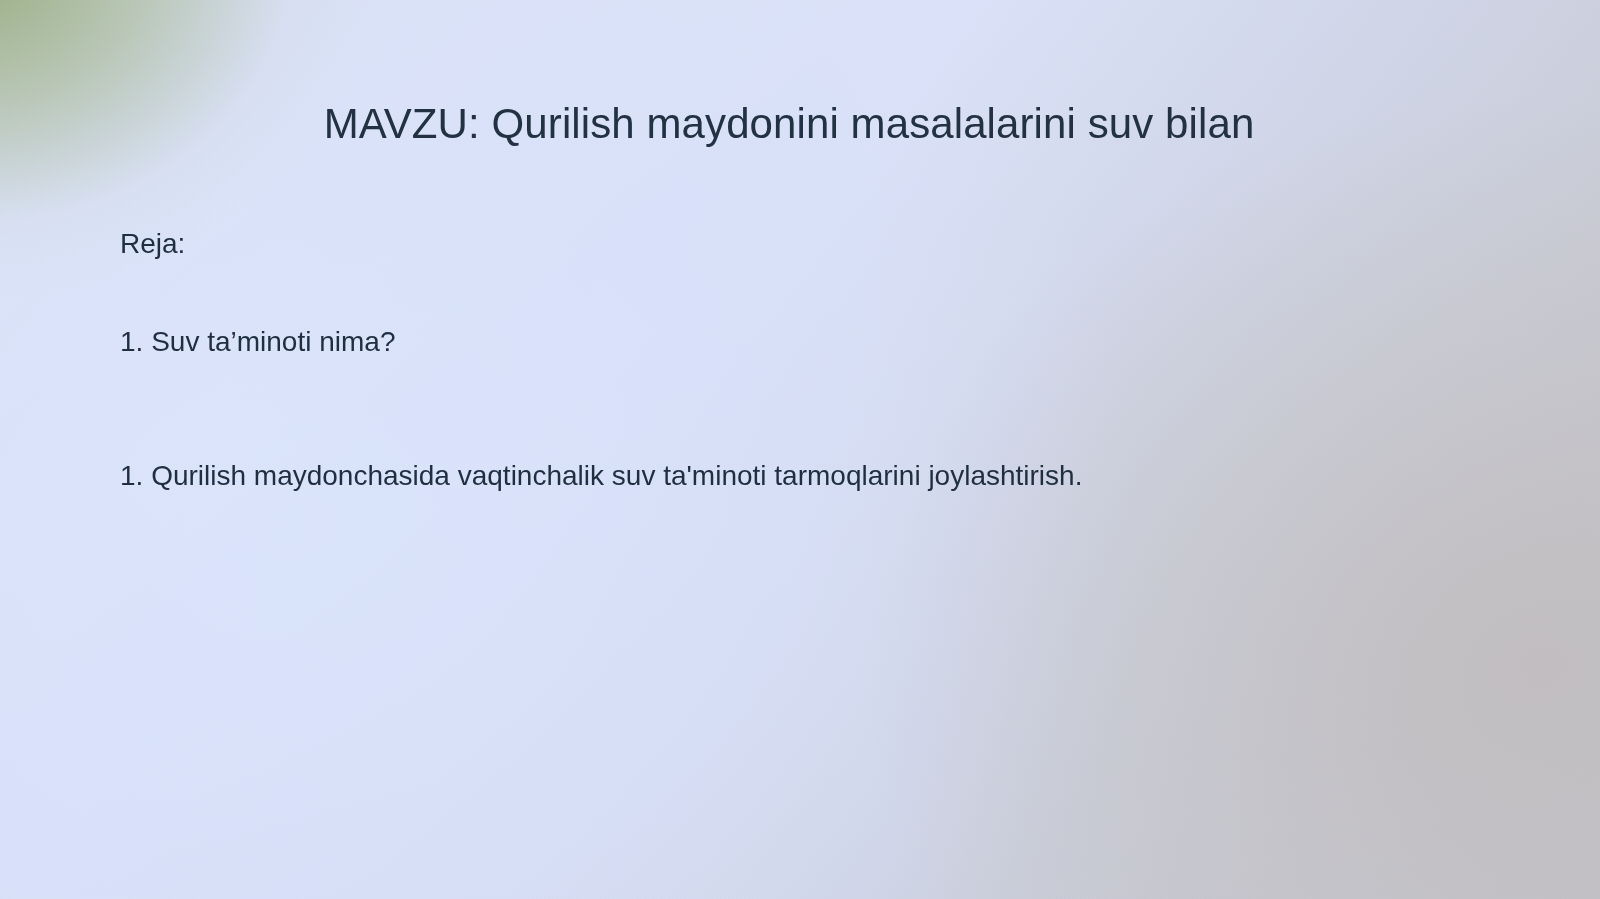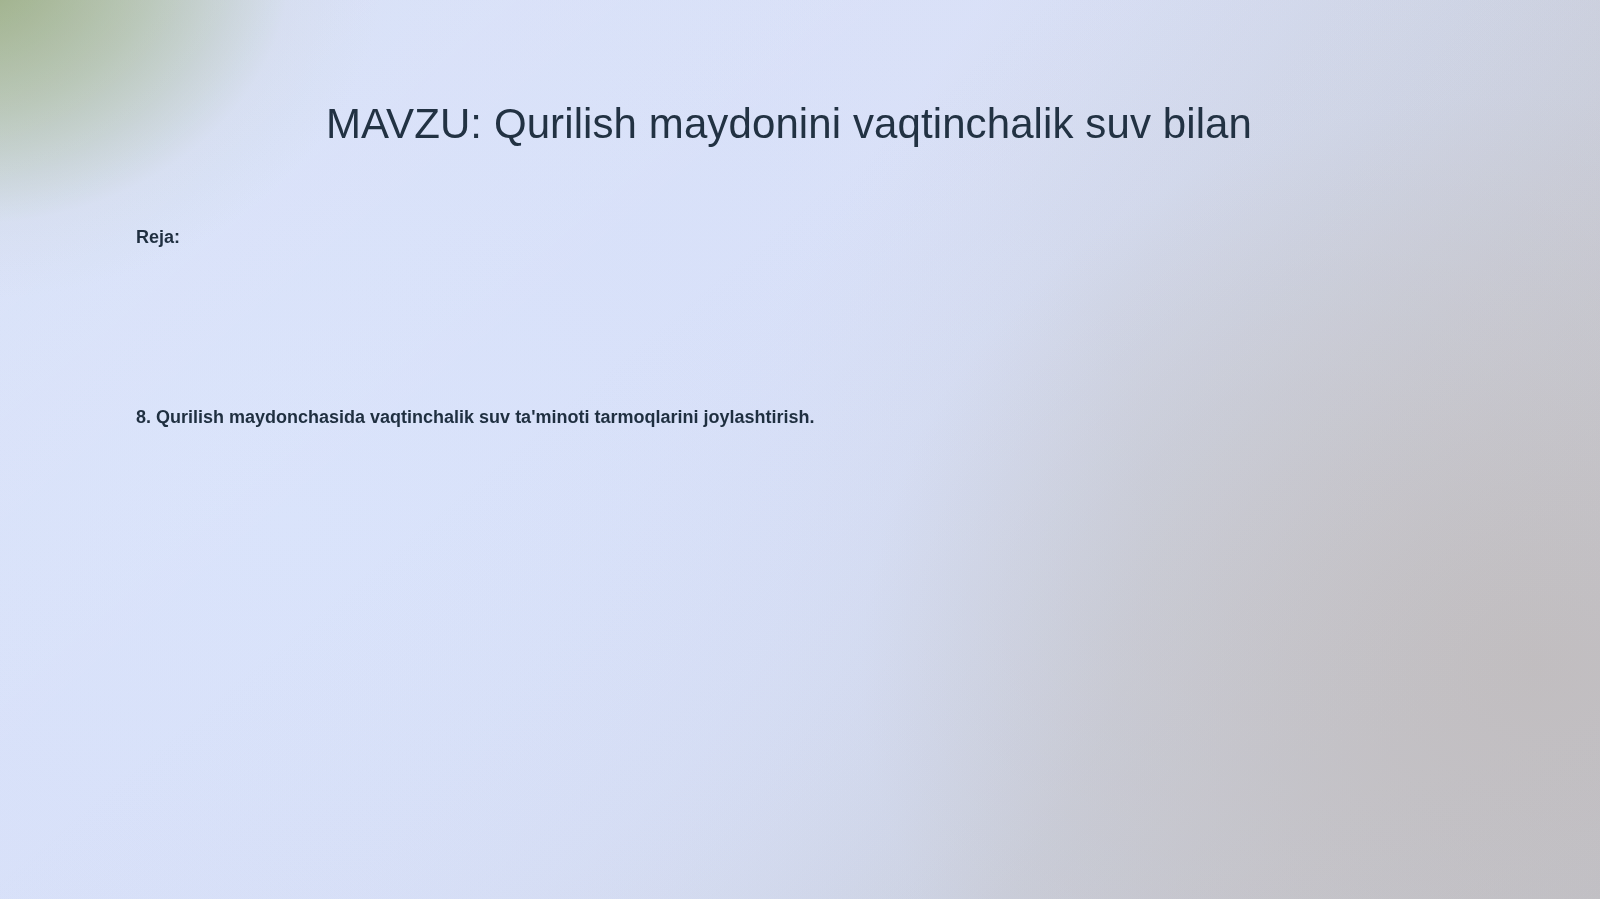--- a/index.html
+++ b/index.html
@@ -42,50 +42,51 @@
     width: 1330px;
     text-align: center;
     font-size: 42px;
     line-height: 1.33;
     color: #223243;
     font-weight: 400;
     letter-spacing: 0.1px;
   }
   .body-block {
     position: absolute;
-    left: 136px;
+    left: 120px;
     top: 225px;
     width: 1400px;
     color: #1f2f40;
-    font-size: 18px;
+    font-size: 28px;
     line-height: 1.35;
-    font-weight: 700;
+    font-weight: 400;
   }
   .line {
     white-space: pre;
   }
   .gap-lg { height: 60px; }
   .gap-md { height: 52px; }
   .gap-sm { height: 44px; }
   .gap-xs { height: 36px; }
   .tight { line-height: 1.5; }
 </style>
 </head>
 <body>
 
 <div class="slide">
   <div class="content">
 
     <div class="title">
-      <div class="line">MAVZU: Qurilish maydonini vaqtinchalik suv bilan</div>
+      <div class="line">MAVZU: Qurilish maydonini masalalarini suv bilan</div>
     </div>
 
     <div class="body-block">
       <div class="line">Reja:</div>
       <div class="gap-lg"></div>
+      <div class="line">1. Suv ta’minoti nima?</div>
       <div class="gap-md"></div>
       <div class="gap-sm"></div>
-      <div class="line">8. Qurilish maydonchasida vaqtinchalik suv ta'minoti tarmoqlarini joylashtirish.</div>
+      <div class="line">1. Qurilish maydonchasida vaqtinchalik suv ta'minoti tarmoqlarini joylashtirish.</div>
       <div class="gap-xs"></div>
     </div>
 
   </div>
 </div>
 
 </body></html>

